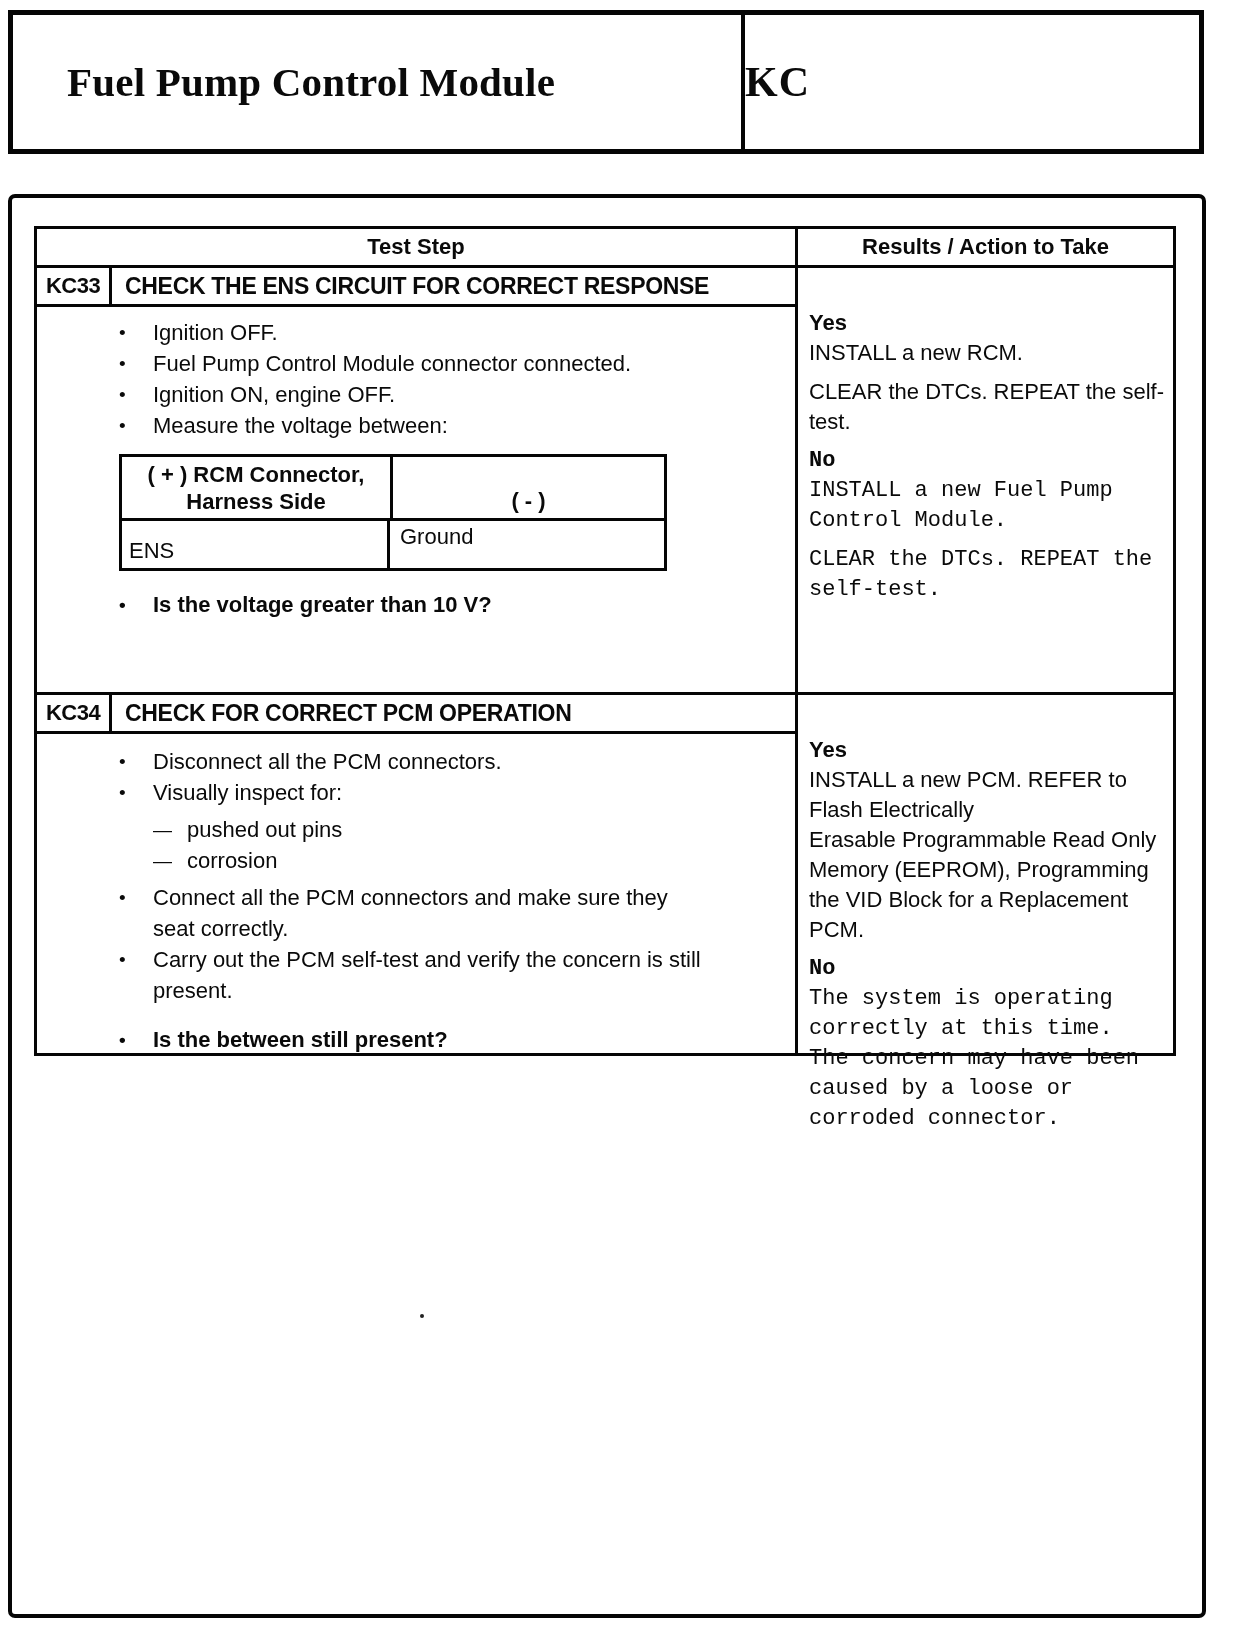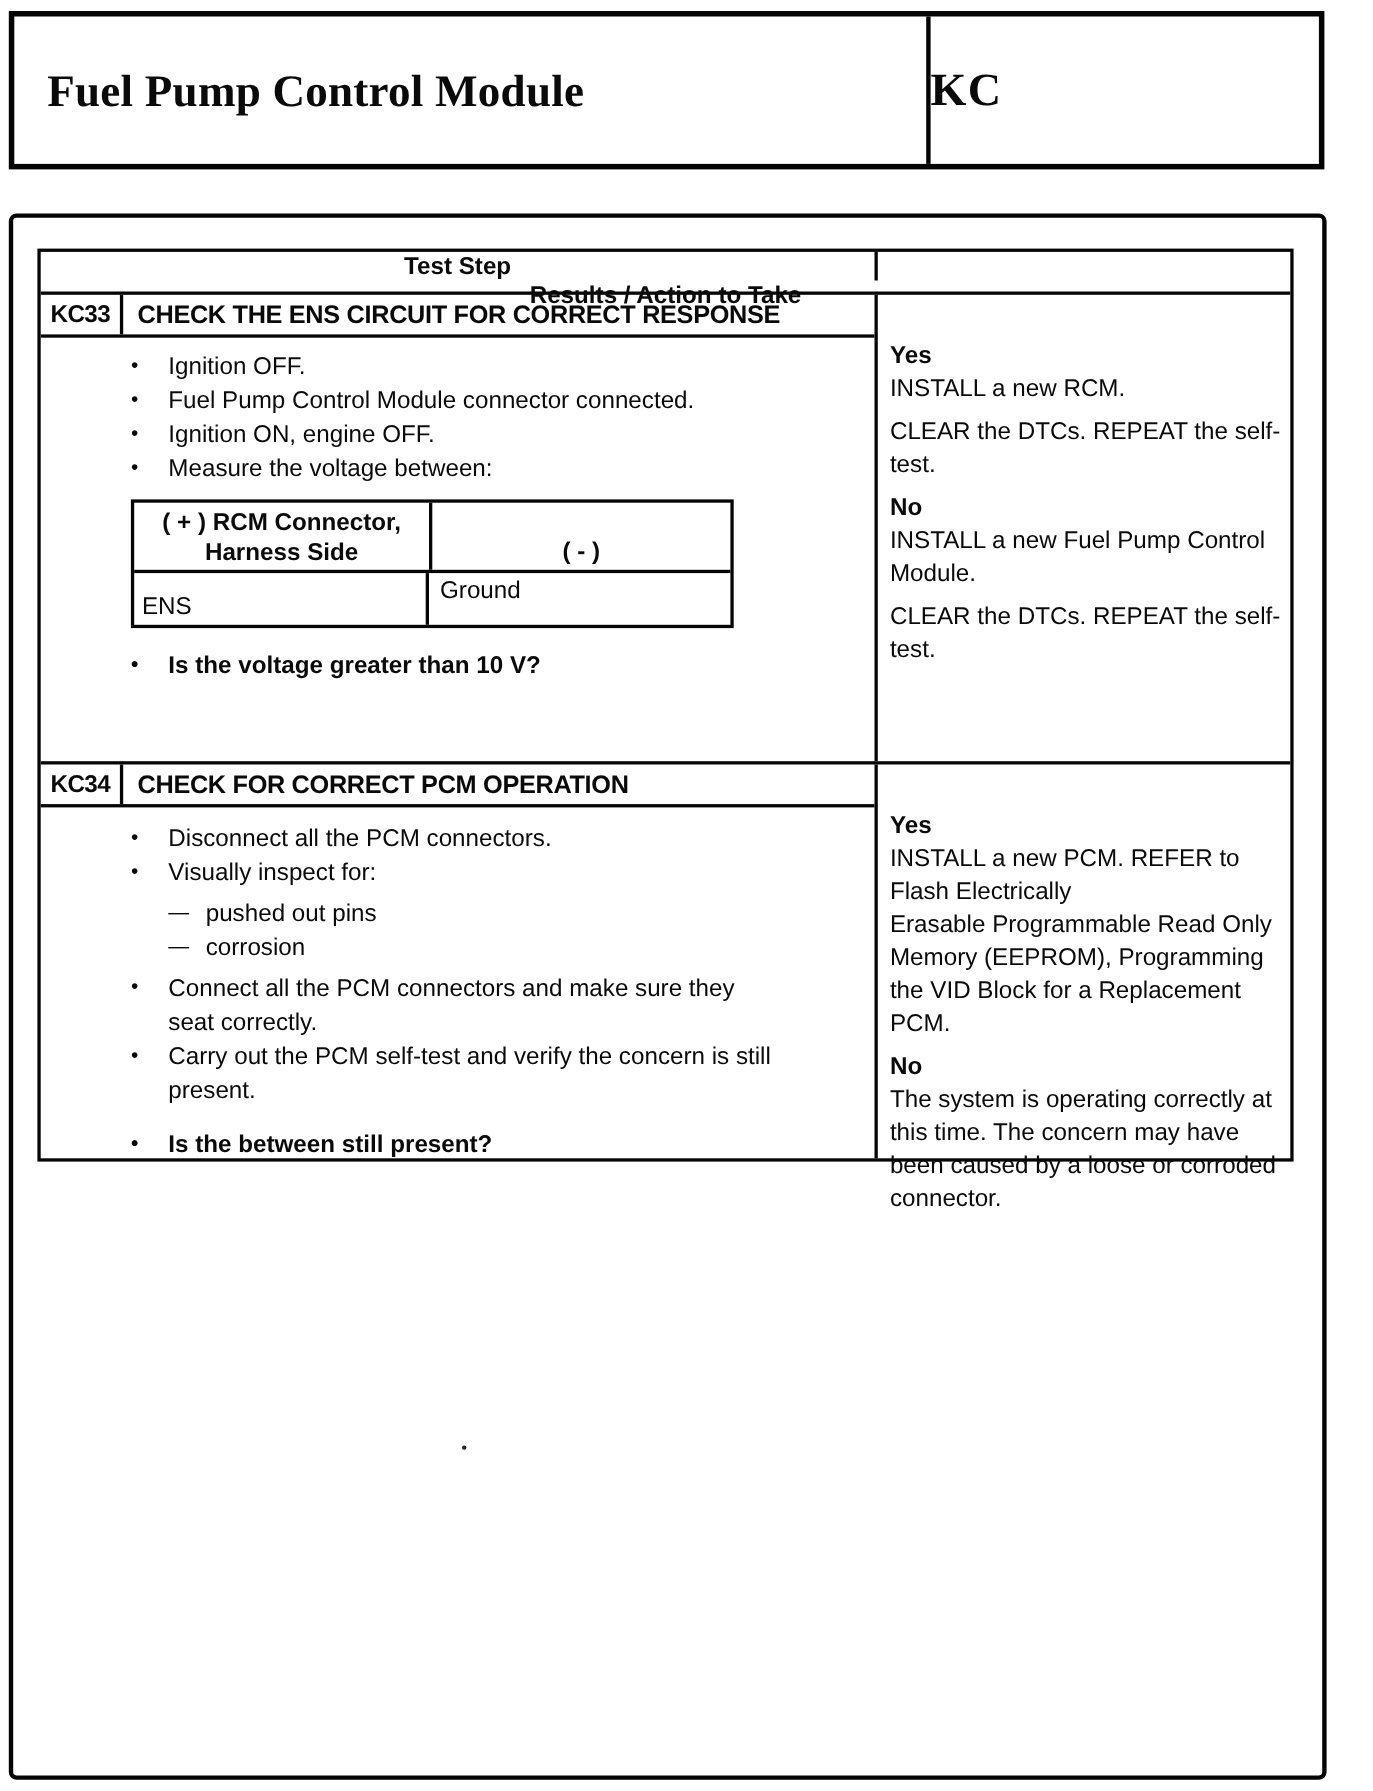--- a/index.html
+++ b/index.html
@@ -15,25 +15,25 @@
   
   .header-box{
     position:absolute;left:8px;top:10px;
     width:1196px;height:144px;
     border:5px solid #050505;
     box-sizing:border-box;
     display:flex;
     background:#fff;
   }
   .header-title-cell{
-    width:833px;
+    width:732px;
     border-right:4px solid #050505;
     box-sizing:border-box;
     display:flex;align-items:center;
-    padding-left:30px;
+    padding-left:54px;
   }
   .header-title{
     font-family:"Liberation Serif", serif;
     font-weight:bold;font-size:41px;letter-spacing:0.2px;
   }
   .header-code-cell{
     flex:1;display:flex;align-items:center;justify-content:flex-start;
   }
   .header-code{
     font-family:"Liberation Serif", serif;
@@ -55,21 +55,20 @@
     position:absolute;left:34px;top:226px;
     width:1142px;
     border:3px solid #050505;
     box-sizing:border-box;
     background:#fff;
     font-size:22px;
   }
   .t-head{
     display:flex;height:36px;
     border-bottom:3px solid #050505;
-    flex-direction:column;
   }
   .th-left{
     width:758px;border-right:3px solid #050505;box-sizing:content-box;
     display:flex;align-items:center;justify-content:center;
     font-weight:bold;
   }
   .th-right{
     flex:1;display:flex;align-items:center;justify-content:center;
     font-weight:bold;
   }
@@ -130,21 +129,21 @@
   .mini-row{display:flex;}
   .mini-c-left{
     width:268px;border-right:3px solid #050505;
     padding:17px 0 4px 7px;box-sizing:border-box;
   }
   .mini-c-right{flex:1;padding:3px 0 4px 10px;}
 
   
   .res-label{font-weight:bold;line-height:30px;}
   .action{line-height:30px;margin:0 0 9px 0;white-space:pre-line;}
-  .res-group + .res-group{margin-top:4px;}
+  .res-group + .res-group{margin-top:4px;font-family:Liberation Mono, monospace;}
 
   
   .speck{
     position:absolute;left:420px;top:1314px;
     width:4px;height:4px;background:#222;border-radius:50%;
   }
 </style>
 </head>
 <body>
 

